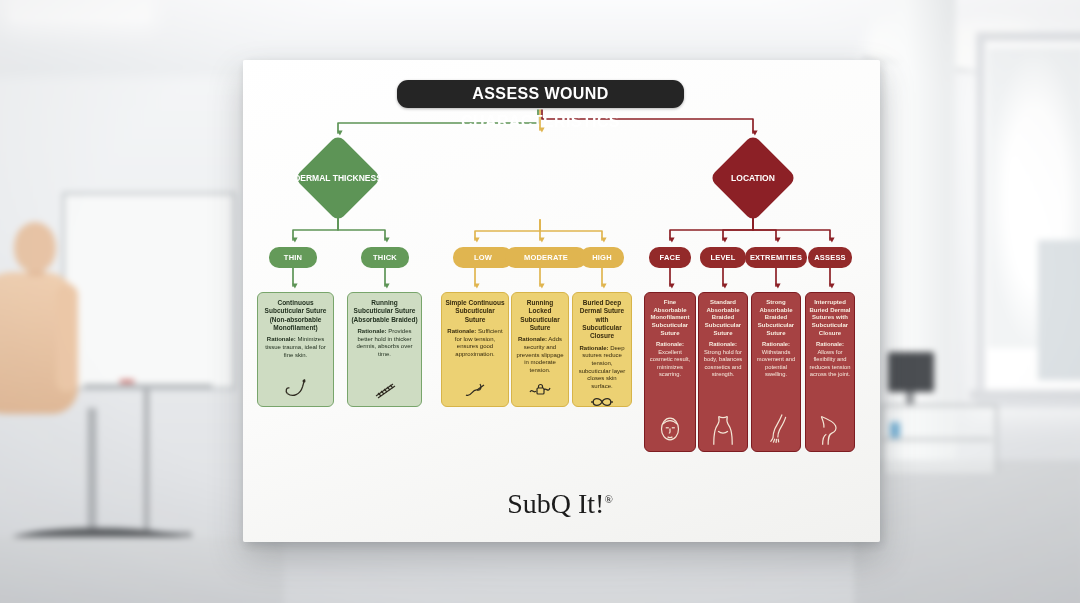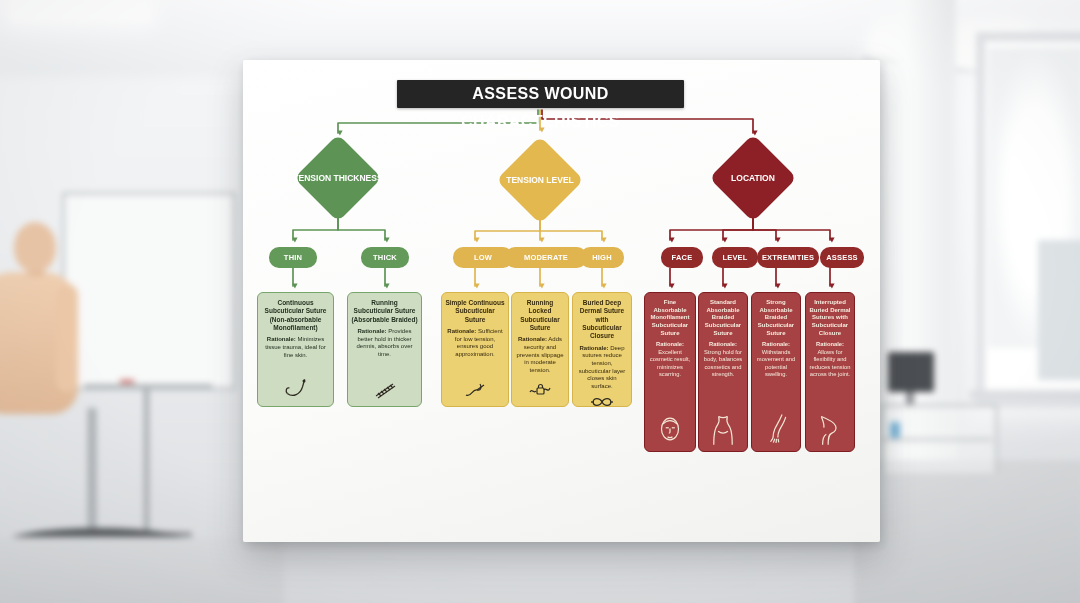--- a/index.html
+++ b/index.html
@@ -41,33 +41,33 @@
   .cart-shelf{position:absolute;left:888px;top:446px;width:112px;height:3px;background:#c9ccce;}
   .cart-item{position:absolute;left:898px;top:430px;width:10px;height:16px;background:#7ab3d6;border-radius:2px;}
   .floor-right{position:absolute;left:862px;top:468px;width:230px;height:150px;background:linear-gradient(180deg,#d8dadc,#cdcfd2);}
   .floor-left{position:absolute;left:-8px;top:545px;width:300px;height:70px;background:linear-gradient(180deg,#dadcde,#d0d2d5);}
   .vignette{position:absolute;inset:0;background:radial-gradient(ellipse at 52% 45%,rgba(255,255,255,0) 60%,rgba(120,125,130,.12) 100%);}
 
   
   .poster{position:absolute;left:243px;top:60px;width:637px;height:482px;background:linear-gradient(165deg,#ffffff 0%,#fbfbfa 55%,#f1f1ef 100%);box-shadow:0 16px 34px rgba(60,65,70,.28),2px 4px 10px rgba(60,65,70,.18);border-radius:2px;}
   .flow-svg{position:absolute;inset:0;width:637px;height:482px;}
 
-  .title-box{position:absolute;left:154px;top:20px;width:287px;height:28px;background:#252525;border-radius:1px;color:#fff;font-weight:bold;font-size:16px;letter-spacing:.4px;line-height:28px;text-align:center;box-shadow:0 1px 3px rgba(0,0,0,.3);}
+  .title-box{position:absolute;left:154px;top:20px;width:287px;height:28px;background:#252525;border-radius:11px;color:#fff;font-weight:bold;font-size:16px;letter-spacing:.4px;line-height:28px;text-align:center;box-shadow:0 1px 3px rgba(0,0,0,.3);}
 
   .diamond{position:absolute;width:62px;height:62px;}
   .diamond-bg{position:absolute;inset:0;transform:rotate(45deg);border-radius:8px;}
   .diamond-label{position:absolute;left:-25px;top:0;width:112px;height:62px;display:flex;align-items:center;justify-content:center;text-align:center;color:#fff;font-weight:bold;font-size:8.5px;line-height:1.2;}
   .d-green .diamond-bg{background:#5d9456;}
   .d-yellow .diamond-bg{background:#e2b84f;}
   .d-red .diamond-bg{background:#8c2026;}
 
   .pill{position:absolute;top:187px;height:21px;border-radius:10px;color:#fff;font-weight:bold;font-size:7.5px;line-height:21px;text-align:center;letter-spacing:.2px;}
   .p-green{background:#649a59;}
   .p-yellow{background:#e0b550;}
-  .p-red{background:#932a2a;margin-left:12px;}
+  .p-red{background:#932a2a;}
 
   .card{position:absolute;top:232px;display:flex;flex-direction:column;align-items:center;text-align:center;border-radius:6px;padding:6px 3px 4px 3px;box-sizing:border-box;}
   .c-green{height:115px;background:#cedcc2;border:1.5px solid #78a56b;color:#1e2d1c;}
   .c-yellow{height:115px;background:#ecd173;border:1.5px solid #d7b449;color:#372b0e;}
   .c-red{height:160px;background:#a64243;border:1.5px solid #7d1c21;color:#f7ecdf;}
   .card-title{font-weight:bold;font-size:6.5px;line-height:1.28;}
   .c-red .card-title{font-size:6px;}
   .card-rationale{font-size:6px;line-height:1.28;margin-top:4px;}
   .c-red .card-rationale{font-size:5.8px;}
   .rl{font-weight:bold;}
@@ -160,25 +160,21 @@
         <polyline stroke="#8c2026" points="480,208 480,226" marker-end="url(#ar)"></polyline>
         <polyline stroke="#8c2026" points="533,208 533,226" marker-end="url(#ar)"></polyline>
         <polyline stroke="#8c2026" points="587,208 587,226" marker-end="url(#ar)"></polyline>
       </g>
     </svg>
 
     <div class="title-box">ASSESS WOUND CHARACTERISTICS</div>
 
     <div class="diamond d-green" style="left:64px;top:87px;">
       <div class="diamond-bg"></div>
-      <div class="diamond-label">TENSION THICKNESS</div>
-    </div>
-    <div class="diamond d-yellow" style="left:266px;top:89px;">
-      <div class="diamond-bg"></div>
-      <div class="diamond-label">TENSION LEVEL</div>
+      <div class="diamond-label">DERMAL THICKNESS</div>
     </div>
     <div class="diamond d-red" style="left:479px;top:87px;">
       <div class="diamond-bg"></div>
       <div class="diamond-label">LOCATION</div>
     </div>
 
     <div class="pill p-green" style="left:26px;width:48px;">THIN</div>
     <div class="pill p-green" style="left:118px;width:48px;">THICK</div>
     <div class="pill p-yellow" style="left:210px;width:60px;">LOW</div>
     <div class="pill p-yellow" style="left:262px;width:82px;">MODERATE</div>
@@ -301,14 +297,15 @@
       <div class="card-rationale"><span class="rl">Rationale:</span> <span>Allows for flexibility and reduces tension across the joint.</span></div>
       <div class="card-icon">
         <svg width="28" height="32" viewBox="0 0 22 26" fill="none" class="stroke-cream" stroke-width="1">
           <path d="M4 2 C9 4 14 6 15.5 9.5 C16.8 12.5 15 14.5 12.5 15.5 C10.5 16.3 9.5 18 9.5 25"></path>
           <path d="M4 2 C5 5 6.5 8 6 11"></path>
           <path d="M5 25 C5 20 6 17.5 8 16.5"></path>
         </svg>
       </div>
     </div>
 
+    <div class="brand"><span>SubQ It!</span><sup>®</sup></div>
   </div>
 </div>
 
 </body></html>

